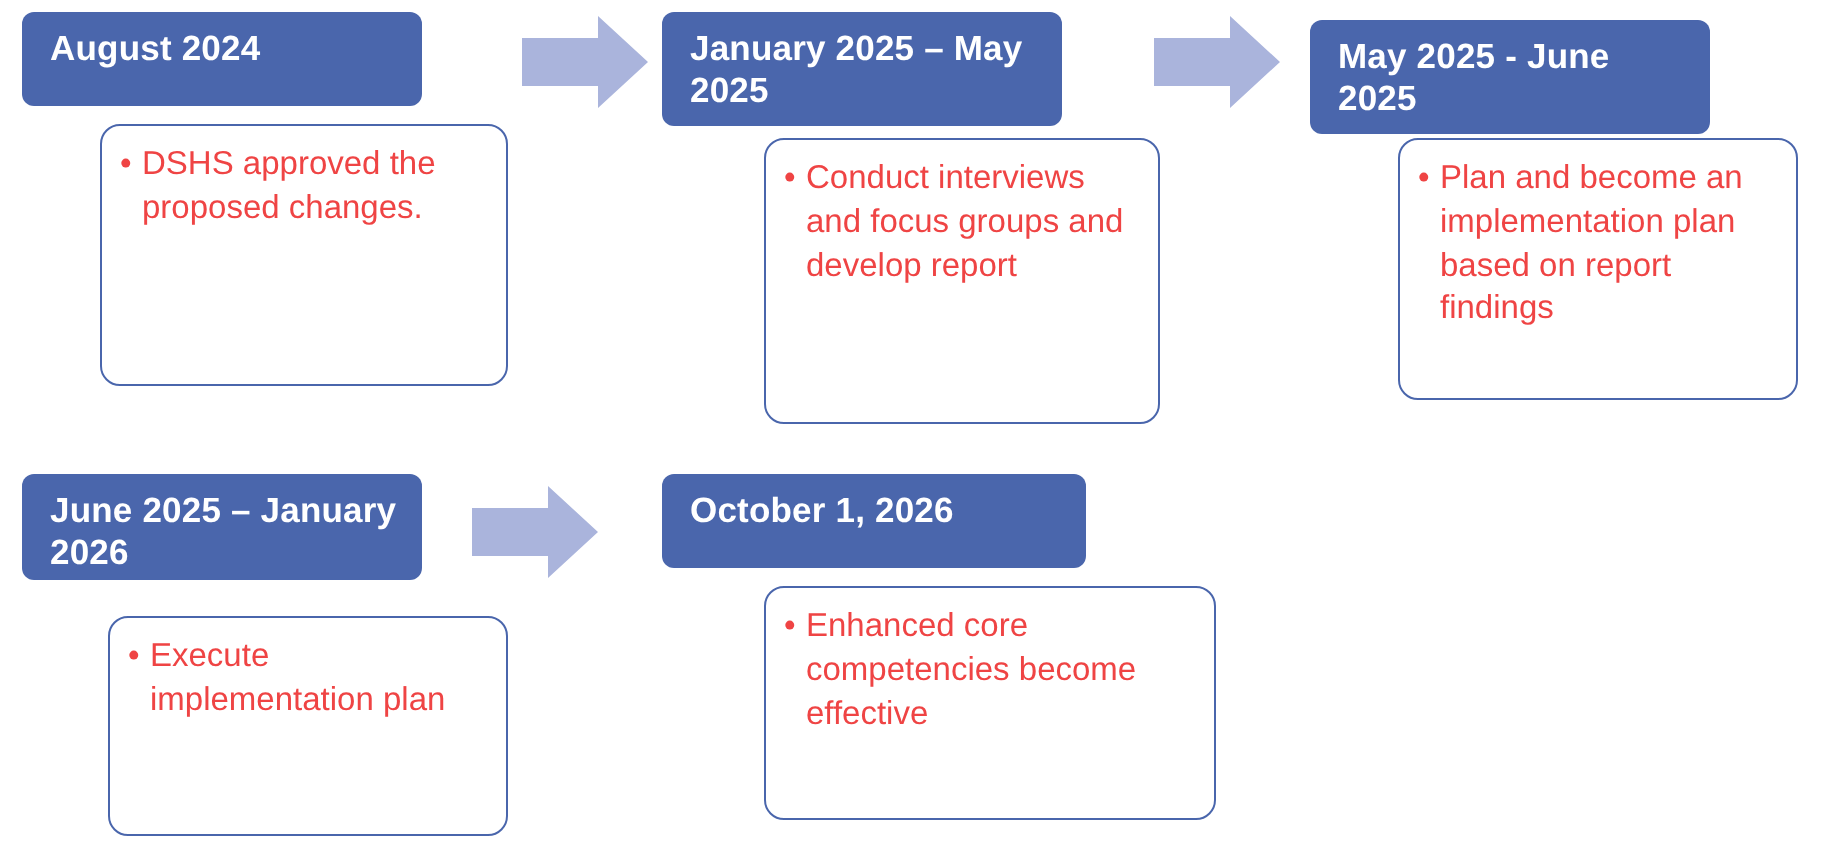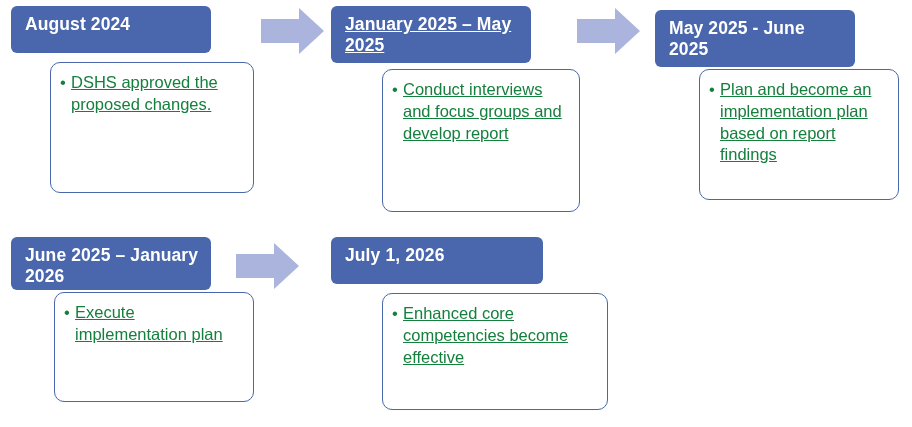--- a/index.html
+++ b/index.html
@@ -36,23 +36,22 @@
     letter-spacing: 0.1px;
   }
   .body-box {
     position: absolute;
     background: #ffffff;
     border: 1.6px solid #4A66AC;
     border-radius: 10px;
     box-sizing: border-box;
     font-size: 16.5px;
     line-height: 1.32;
-    color: #15803d;
+    color: #ef4444;
     padding: 9px 10px 9px 9px;
-    text-decoration: underline;
   }
   .bullet-line {
     display: block;
     position: relative;
     padding-left: 11px;
     white-space: pre-line;
   }
   .bullet-line::before {
     content: "\2022";
     position: absolute;
@@ -82,21 +81,21 @@
     </div>
   </div>
 
   <div class="arrow" style="left:261px; top:8px;">
     <svg width="63" height="46" viewBox="0 0 63 46" aria-hidden="true">
       <polygon points="0,11 38,11 38,0 63,23 38,46 38,35 0,35" fill="#AAB4DC"></polygon>
     </svg>
   </div>
 
   <div class="node">
-    <div class="header-box" style="left:331px; top:6px; width:200px; height:57px;text-decoration:underline;">
+    <div class="header-box" style="left:331px; top:6px; width:200px; height:57px;">
       <span>January 2025 – May 2025</span>
     </div>
     <div class="body-box" style="left:382px; top:69px; width:198px; height:143px;">
       <span class="bullet-line">Conduct interviews and focus groups and develop report</span>
     </div>
   </div>
 
   <div class="arrow" style="left:577px; top:8px;">
     <svg width="63" height="46" viewBox="0 0 63 46" aria-hidden="true">
       <polygon points="0,11 38,11 38,0 63,23 38,46 38,35 0,35" fill="#AAB4DC"></polygon>
@@ -109,33 +108,33 @@
     </div>
     <div class="body-box" style="left:699px; top:69px; width:200px; height:131px;">
       <span class="bullet-line">Plan and become an implementation plan based on report findings</span>
     </div>
   </div>
 
   <div class="node">
     <div class="header-box" style="left:11px; top:237px; width:200px; height:53px;">
       <span>June 2025 – January 2026</span>
     </div>
-    <div class="body-box" style="left:54px; top:292px; width:200px; height:110px;">
+    <div class="body-box" style="left:54px; top:308px; width:200px; height:110px;">
       <span class="bullet-line">Execute implementation plan</span>
     </div>
   </div>
 
   <div class="arrow" style="left:236px; top:243px;">
     <svg width="63" height="46" viewBox="0 0 63 46" aria-hidden="true">
       <polygon points="0,11 38,11 38,0 63,23 38,46 38,35 0,35" fill="#AAB4DC"></polygon>
     </svg>
   </div>
 
   <div class="node">
     <div class="header-box" style="left:331px; top:237px; width:212px; height:47px;">
-      <span>July 1, 2026</span>
+      <span>October 1, 2026</span>
     </div>
     <div class="body-box" style="left:382px; top:293px; width:226px; height:117px;">
       <span class="bullet-line">Enhanced core competencies become effective</span>
     </div>
   </div>
 
 </div>
 
 </body></html>

